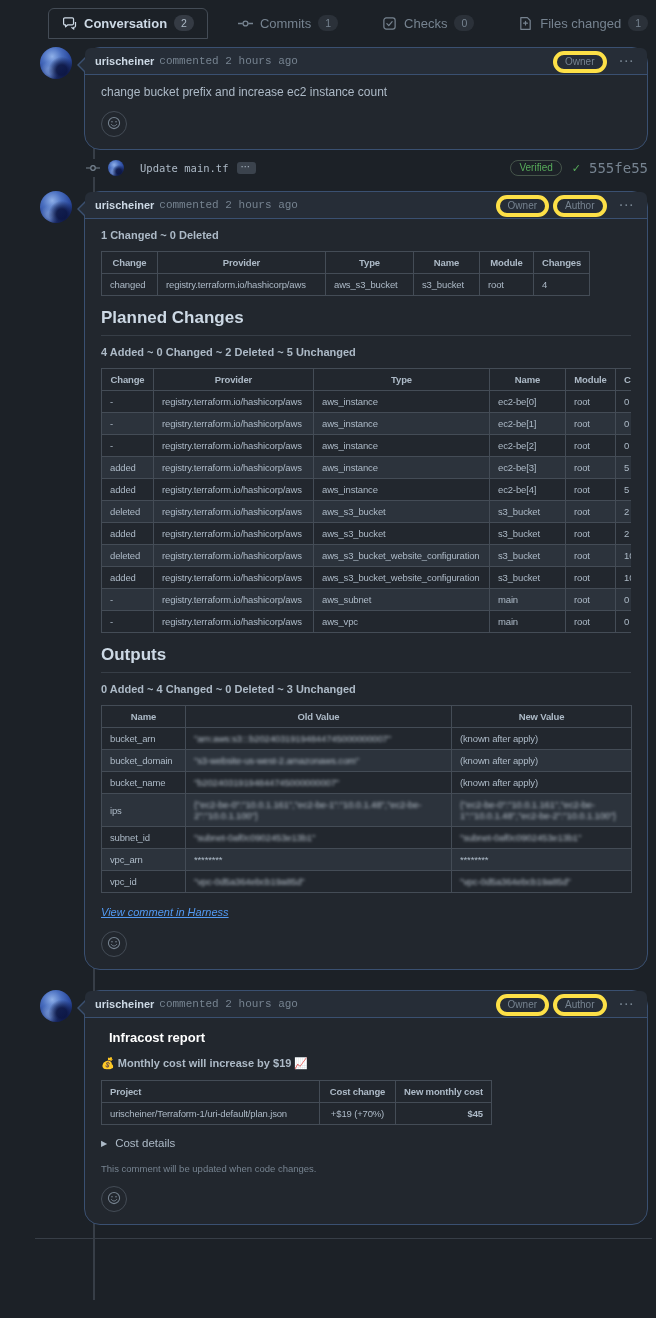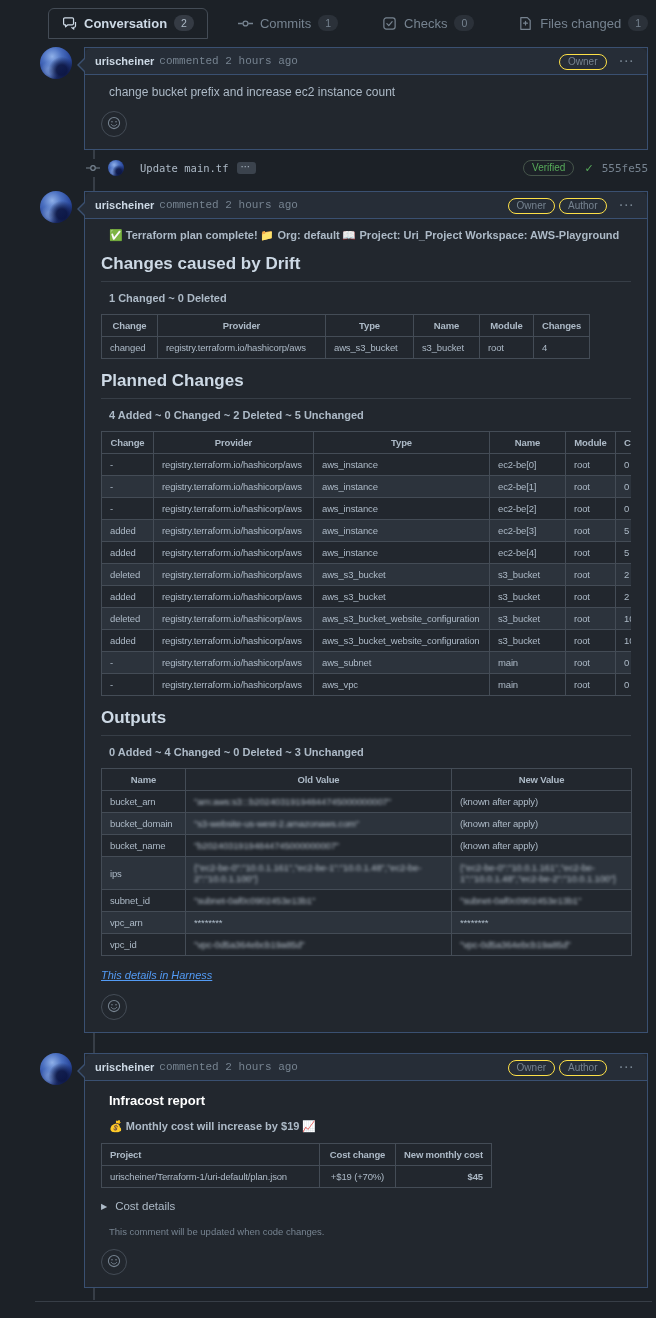--- a/index.html
+++ b/index.html
@@ -28,38 +28,38 @@
   .titem { position:relative; margin:8px 8px 0 84px; z-index:1; }
   .avatar { border-radius:50%; display:inline-block;
     background:
       radial-gradient(circle at 68% 72%, rgba(10,18,60,.85) 0 16%, transparent 42%),
       radial-gradient(circle at 30% 75%, rgba(150,180,230,.5) 0 10%, transparent 30%),
       radial-gradient(circle at 38% 30%, #8fb0e8 0%, #4a6fc0 32%, #2b4a9e 58%, #141f54 88%);
   }
   .avatar.lg { position:absolute; left:-44px; top:0; width:32px; height:32px; }
   .avatar.sm { width:16px; height:16px; flex:none; }
 
-  .comment { border:1px solid #3a5071; border-radius:0; background:#22272e; position:relative; }
+  .comment { border:1px solid #3a5071; border-radius:16px; background:#22272e; position:relative; }
   .comment::before { content:""; position:absolute; left:-8px; top:9px;
     border:8px solid transparent; border-left:0; border-right-color:#3a5071; }
   .comment::after { content:""; position:absolute; left:-6.5px; top:10px;
     border:7px solid transparent; border-left:0; border-right-color:#262d37; }
   .chead { display:flex; align-items:center; gap:5px; padding:7px 10px;
     background:#262d37; border-bottom:1px solid #3a5071; border-radius:6px 6px 0 0;
     font-size:11px; }
   .author { font-weight:700; color:#cdd9e5; text-decoration:none; }
   .action { color:#768390;font-family:Liberation Mono, monospace; }
   .spacer { flex:1; }
-  .badge { border:1px solid #fde047; border-radius:999px; padding:1px 8px 2px;
+  .badge { border:4px solid #fde047; border-radius:999px; padding:1px 8px 2px;
     font-size:10px; color:#768390; margin-left:4px; white-space:nowrap; }
   .kebab { color:#768390; font-weight:700; letter-spacing:1.5px; background:none; border:none;
     font-size:11px; margin-left:6px; cursor:pointer; padding:0 2px; }
 
   .cbody { padding:10px 16px 12px; font-size:12px; color:#adbac7; }
-  .cbody p { margin:0 8px 10px; }
+  .cbody p { margin:0 0 10px; }
   .intro { font-weight:700; font-size:11px; margin:2px 0 10px; }
 
   h2.md { font-size:17px; color:#cdd9e5; margin:12px 0 10px; padding-bottom:7px;
     border-bottom:1px solid #373e47; font-weight:700; }
   h3.md { font-size:13px; color:#ffffff; margin:2px 8px 12px; font-weight:700; }
   .summary { font-weight:700; font-size:11px; margin:0 0 11px; color:#adbac7; }
 
   table.tbl { border-collapse:collapse; font-size:9.5px; letter-spacing:-0.15px;
     margin:0 0 12px; color:#adbac7; }
   .tbl th { font-weight:700; text-align:center; padding:5px 8px; border:1px solid #444c56; }
@@ -86,21 +86,21 @@
     font-size:11px; position:relative; z-index:1; }
   .commit-icon { background:#1c2127; color:#768390; display:flex; padding:2px 0; }
   .cmsg { font-family:"DejaVu Sans Mono","Liberation Mono",monospace; color:#adbac7;
     font-size:10.5px; text-decoration:none;padding-left:8px; }
   .expander { background:#3b434d; color:#adbac7; border-radius:3px; padding:0 4px 3px;
     font-size:10px; line-height:9px; cursor:pointer; letter-spacing:1px; }
   .verified { color:#57ab5a; border:1px solid #45544a; border-radius:999px;
     padding:1px 8px 2px; font-size:10px; cursor:pointer;text-align:center; }
   .ccheck { color:#57ab5a; font-size:11px; margin-left:2px; }
   .chash { color:#768390; font-family:"DejaVu Sans Mono","Liberation Mono",monospace;
-    font-size:11px; text-decoration:none; }
+    font-size:14px; text-decoration:none; }
 
   .infra-details { display:flex; align-items:center; gap:8px; font-size:11.5px;
     margin:4px 0 14px; cursor:pointer; color:#adbac7; }
   .tri { font-size:8px; color:#adbac7; }
   .footnote { font-size:9.5px; color:#768390; margin:0 0 10px; }
 
   .divider { border:none; border-top:1px solid #373e47; margin:13px 4px 0 35px; }
   .mt20 { margin-top:20px; }
 </style>
 </head>
@@ -198,23 +198,21 @@
     <span class="avatar lg"></span>
     <div class="comment">
       <header class="chead">
         <a class="author">urischeiner</a>
         <span class="action">commented 2 hours ago</span>
         <span class="spacer"></span>
         <span><span class="badge">Owner</span><span class="badge">Author</span></span>
         <button class="kebab">···</button>
       </header>
       <div class="cbody">
-        <p class="intro">✅ Terraform plan complete! 📁 Org: default 📖 Project: Uri_Project Workspace: AWS-Playground</p>
-
-        <h2 class="md">Changes caused by Drift</h2>
+
         <p class="summary">1 Changed ~ 0 Deleted</p>
         <table class="tbl drift">
           <colgroup>
               <col style="width:56px">
               <col style="width:168px">
               <col style="width:88px">
               <col style="width:66px">
               <col style="width:54px">
               <col style="width:56px">
             </colgroup>
@@ -402,21 +400,21 @@
                 <td><span>********</span></td>
               </tr>
               <tr>
                 <td>vpc_id</td>
                 <td><span class="redacted">"vpc-0d5a364ebcb19a85d"</span></td>
                 <td><span class="redacted">"vpc-0d5a364ebcb19a85d"</span></td>
               </tr>
             </tbody>
         </table>
 
-        <a class="hlink">This details in Harness</a>
+        <a class="hlink">View comment in Harness</a>
         <button class="react">
           <span>
             <svg viewBox="0 0 16 16" width="14" height="14">
                 <circle cx="8" cy="8" r="6.4" fill="none" stroke="currentColor" stroke-width="1.2"></circle>
                 <circle cx="5.7" cy="6.6" r="0.9" fill="currentColor"></circle>
                 <circle cx="10.3" cy="6.6" r="0.9" fill="currentColor"></circle>
                 <path d="M5 9.7c.8 1.1 1.9 1.7 3 1.7s2.2-.6 3-1.7" fill="none" stroke="currentColor" stroke-width="1.1" stroke-linecap="round"></path>
               </svg>
           </span>
         </button>

